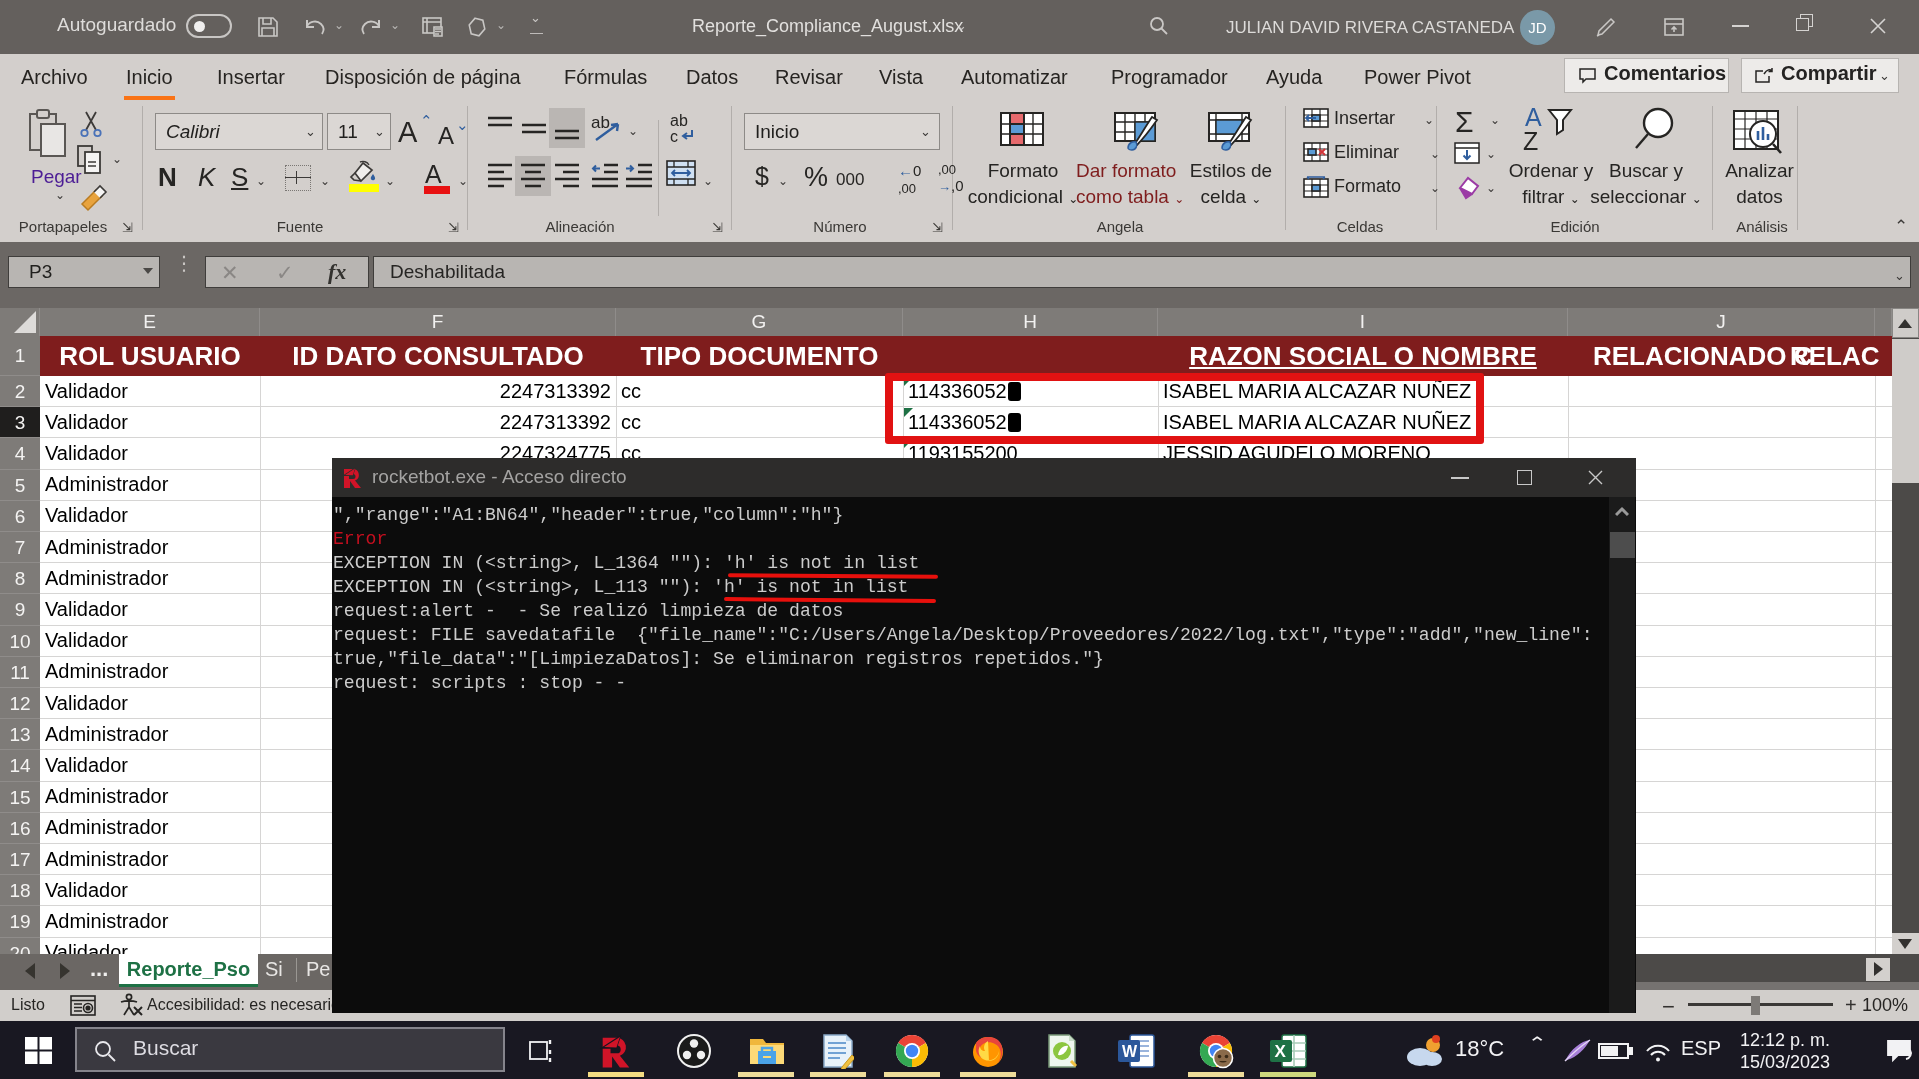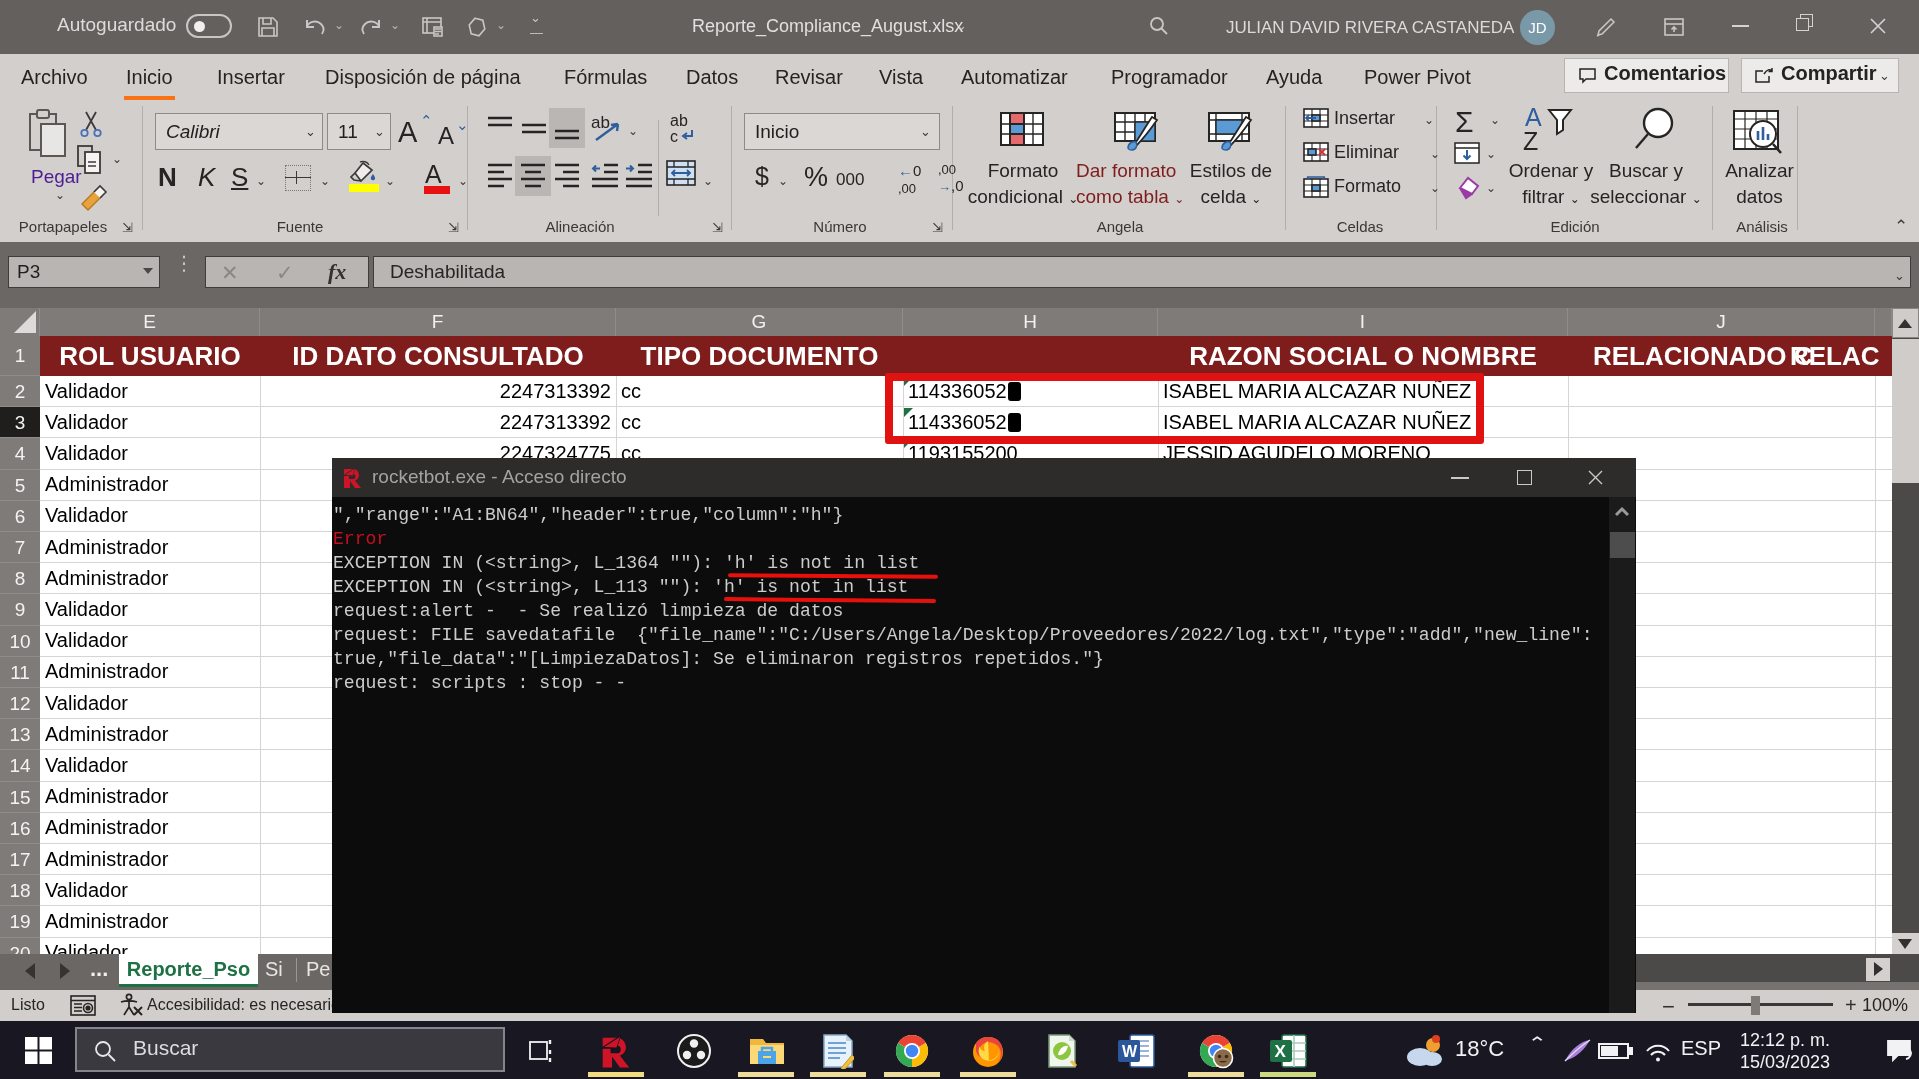--- a/index.html
+++ b/index.html
@@ -365,21 +365,21 @@
       <circle cx="30" cy="24" r="13" fill="#fff" stroke-width="2"></circle>
       <path d="M25 30 v-9 M30 30 v-13 M35 30 v-6" stroke="#2f5e9e" stroke-width="2.6"></path>
       <path d="M40 34 L48 43" stroke-width="2.6"></path>
     </svg>
     <div style="position:absolute;left:1717px;top:58px;width:85px;text-align:center;font-size:19px;color:#262523;line-height:26px;">Analizar<br>datos</div>
     <div class="glabel" style="left:1712px;width:100px;">Análisis</div>
     <div style="position:absolute;left:1894px;top:116px;font-size:17px;color:#3c3a38;">⌃</div>
   </div>
 
   <div class="abs" id="fbar">
-    <div class="fbox" style="left:8px;top:14px;width:152px;height:32px;font-size:19px;color:#201f1d;line-height:30px;padding-left:8px;">P3</div>
+    <div class="fbox" style="left:8px;top:14px;width:152px;height:32px;font-size:19px;color:#201f1d;line-height:30px;padding-left:20px;">P3</div>
     <div style="position:absolute;left:143px;top:26px;border-left:5px solid transparent;border-right:5px solid transparent;border-top:6px solid #4a4846;"></div>
     <div style="position:absolute;left:174px;top:16px;color:#c9c6c3;font-size:20px;letter-spacing:0;line-height:10px;">⋮</div>
     <div class="fbox" style="left:205px;top:14px;width:164px;height:32px;"></div>
     <div style="position:absolute;left:221px;top:19px;color:#8a8785;font-size:21px;">✕</div>
     <div style="position:absolute;left:276px;top:19px;color:#8a8785;font-size:21px;">✓</div>
     <div style="position:absolute;left:328px;top:17px;color:#33322f;font-size:22px;font-style:italic;font-family:'Liberation Serif',serif;font-weight:bold;">fx</div>
     <div class="fbox" style="left:373px;top:14px;width:1538px;height:32px;font-size:19px;color:#262523;line-height:30px;padding-left:16px;">Deshabilitada</div>
     <div style="position:absolute;left:1894px;top:26px;font-size:13px;color:#3c3a38;">⌄</div>
   </div>
 
@@ -397,21 +397,21 @@
       <div class="colhead" style="left:1568px;width:307px;">J</div>
       <div class="colhead" style="left:1875px;width:17px;">&nbsp;</div>
     </div>
 
     <div style="position:absolute;left:0;top:28px;width:40px;height:40px;background:#7e7b78;color:#f4f3f2;font-size:19px;text-align:center;line-height:40px;border-bottom:1px solid #8f8c8a;">1</div>
 
     <div id="hdr1">
       <div class="hcell" style="left:0px;width:220px;">ROL USUARIO</div>
       <div class="hcell" style="left:220px;width:356px;">ID DATO CONSULTADO</div>
       <div class="hcell" style="left:576px;width:287px;">TIPO DOCUMENTO</div>
-      <div class="hcell" style="left:1118px;width:410px;">RAZON SOCIAL O NOMBRE</div>
+      <div class="hcell" style="left:1118px;width:410px;text-decoration:underline;">RAZON SOCIAL O NOMBRE</div>
       <div class="hcell" style="left:1553px;width:297px;text-align:left;">RELACIONADO C</div>
       <div class="hcell" style="left:1750px;width:100px;text-align:left;">RELAC</div>
     </div>
 
     <div id="rows">
         <div class="rowhead" style="top:68px;height:31.2px;line-height:31.2px;background:#7e7b78;">2</div>
         <div class="cellrow" style="top:68px;height:31.2px;">
           <div class="cell" style="left:0px;width:220px;">Validador</div>
           <div class="cell num" style="left:220px;width:356px;">2247313392</div>
           <div class="cell" style="left:576px;width:287px;">cc</div>

